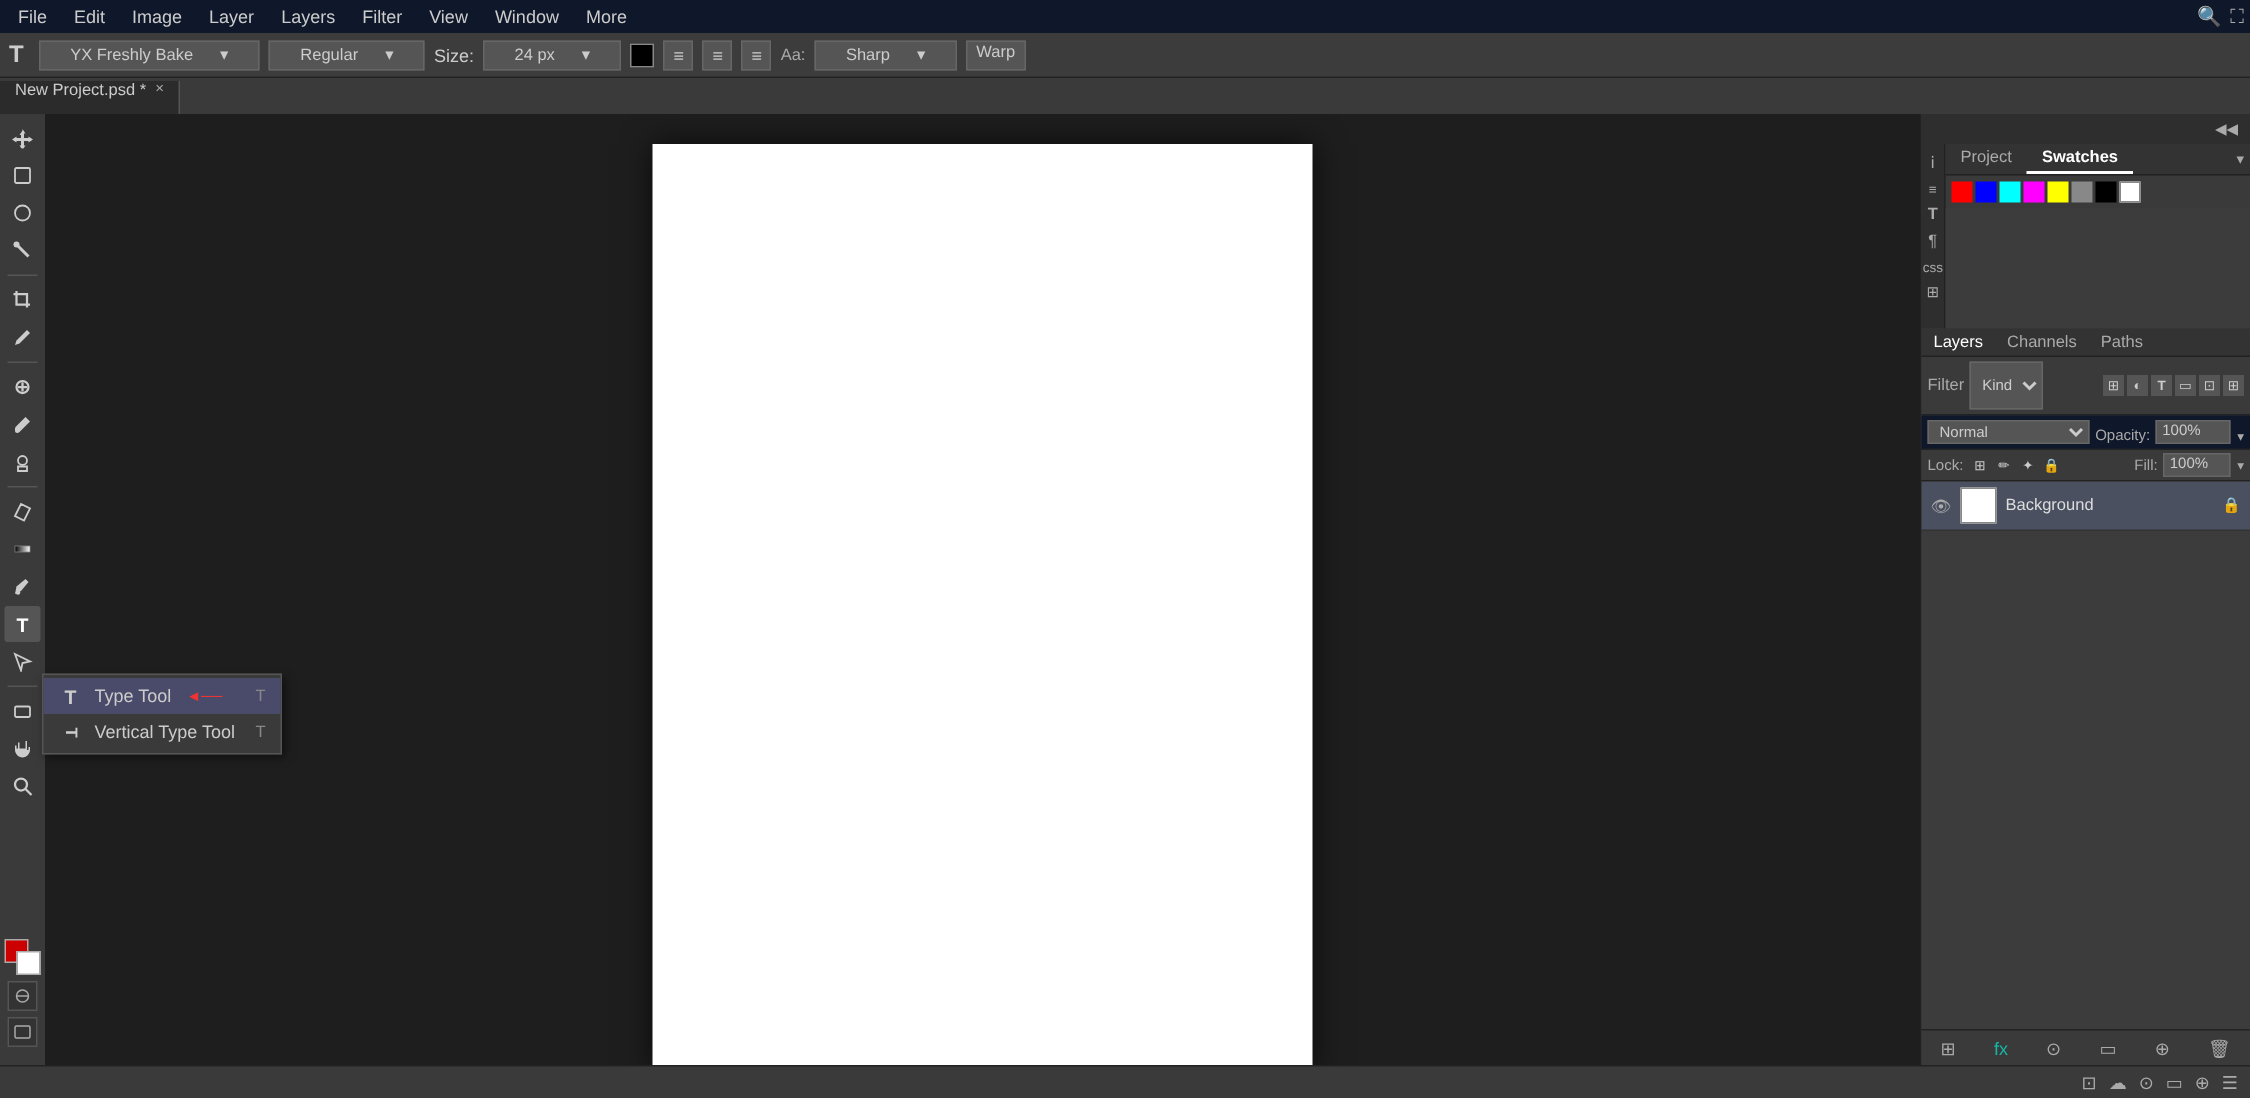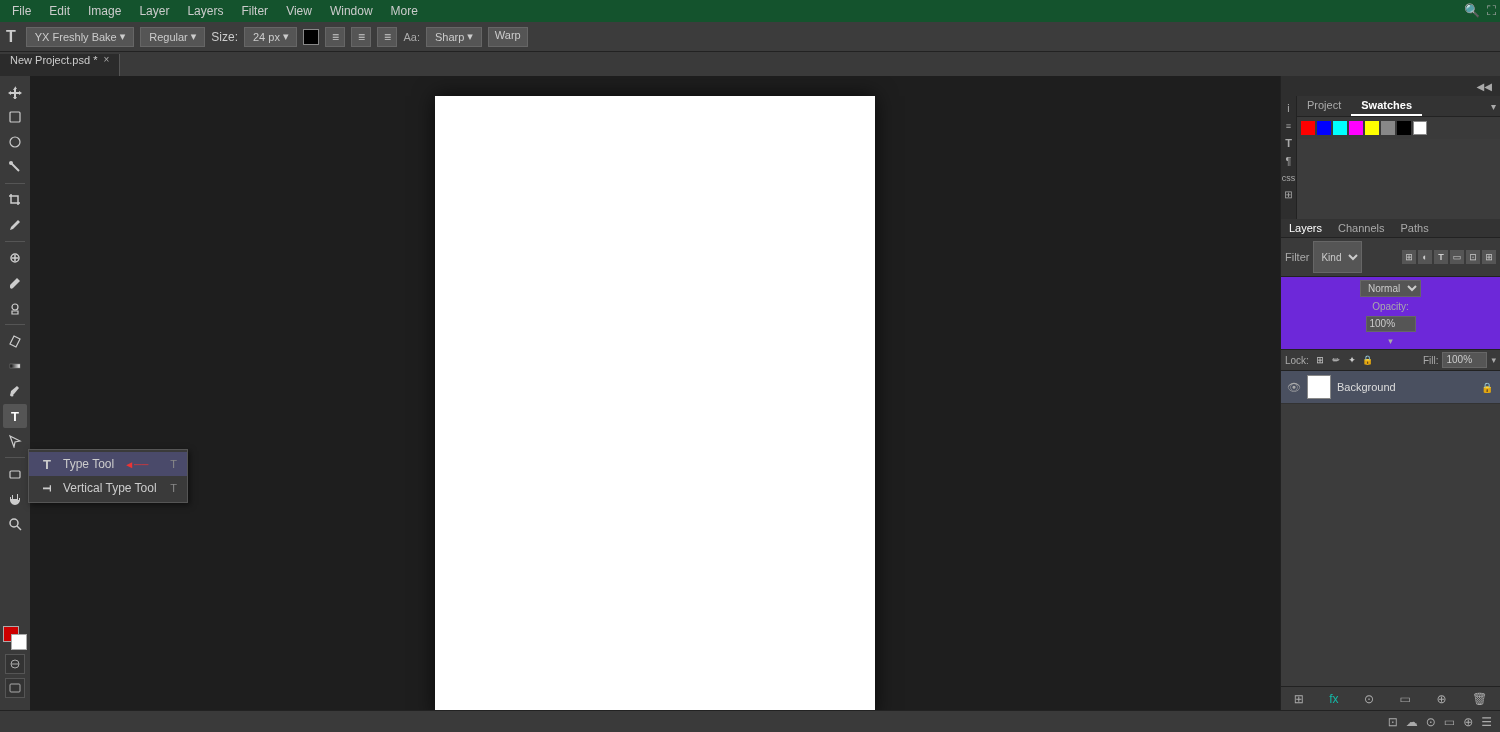--- a/index.html
+++ b/index.html
@@ -11,21 +11,21 @@
       font-size: 12px;
       color: #ccc;
       overflow: hidden;
       display: flex;
       flex-direction: column;
     }
 
     
     #menu-bar {
       height: 22px;
-      background: #14532d;
+      background: #0f172a;
       display: flex;
       align-items: center;
       padding: 0 4px;
       gap: 2px;
       flex-shrink: 0;
     }
     .menu-item {
       padding: 2px 8px;
       cursor: pointer;
       color: #ccc;
@@ -48,26 +48,26 @@
       align-items: center;
       gap: 3px;
       color: #ccc;
       font-size: 12px;
     }
     .toolbar-dropdown {
       background: #555;
       border: 1px solid #666;
       color: #ccc;
       font-size: 11px;
-      padding: 1px 8px;
+      padding: 1px 20px;
       cursor: pointer;
       height: 20px;
       display: flex;
       align-items: center;
-      gap: 3px;
+      gap: 18px;
     }
     .toolbar-btn {
       background: #555;
       border: 1px solid #666;
       color: #ccc;
       font-size: 11px;
       padding: 1px 6px;
       cursor: pointer;
       height: 20px;
     }
@@ -263,26 +263,25 @@
       display: flex;
       align-items: center;
       justify-content: center;
       font-size: 9px;
       cursor: pointer;
       color: #ccc;
     }
 
     .blend-bar {
       display: flex;
-      align-items: center;
+      align-items: flex-end;
       padding: 3px 4px;
       gap: 4px;
-      background: #6d28d9;
+      background: #0f172a;
       border-bottom: 1px solid #222;
-      flex-direction: column;
     }
     .blend-dropdown {
       background: #555;
       border: 1px solid #666;
       color: #ccc;
       font-size: 10px;
       padding: 1px 3px;
       height: 16px;
       flex: 1;
     }

